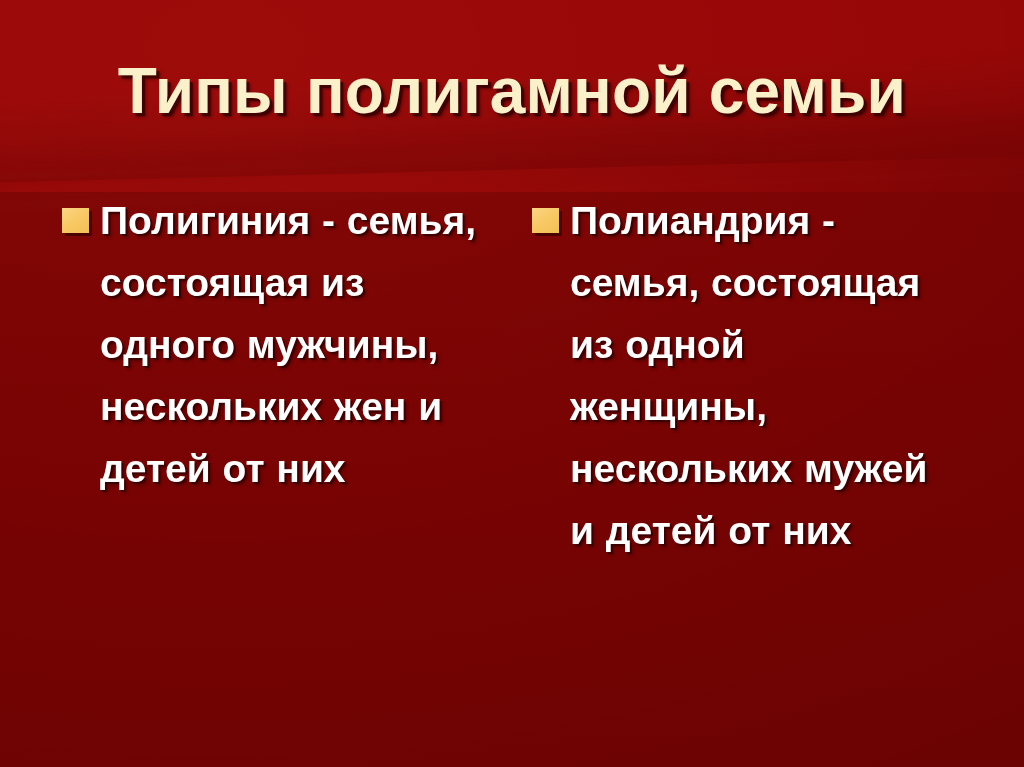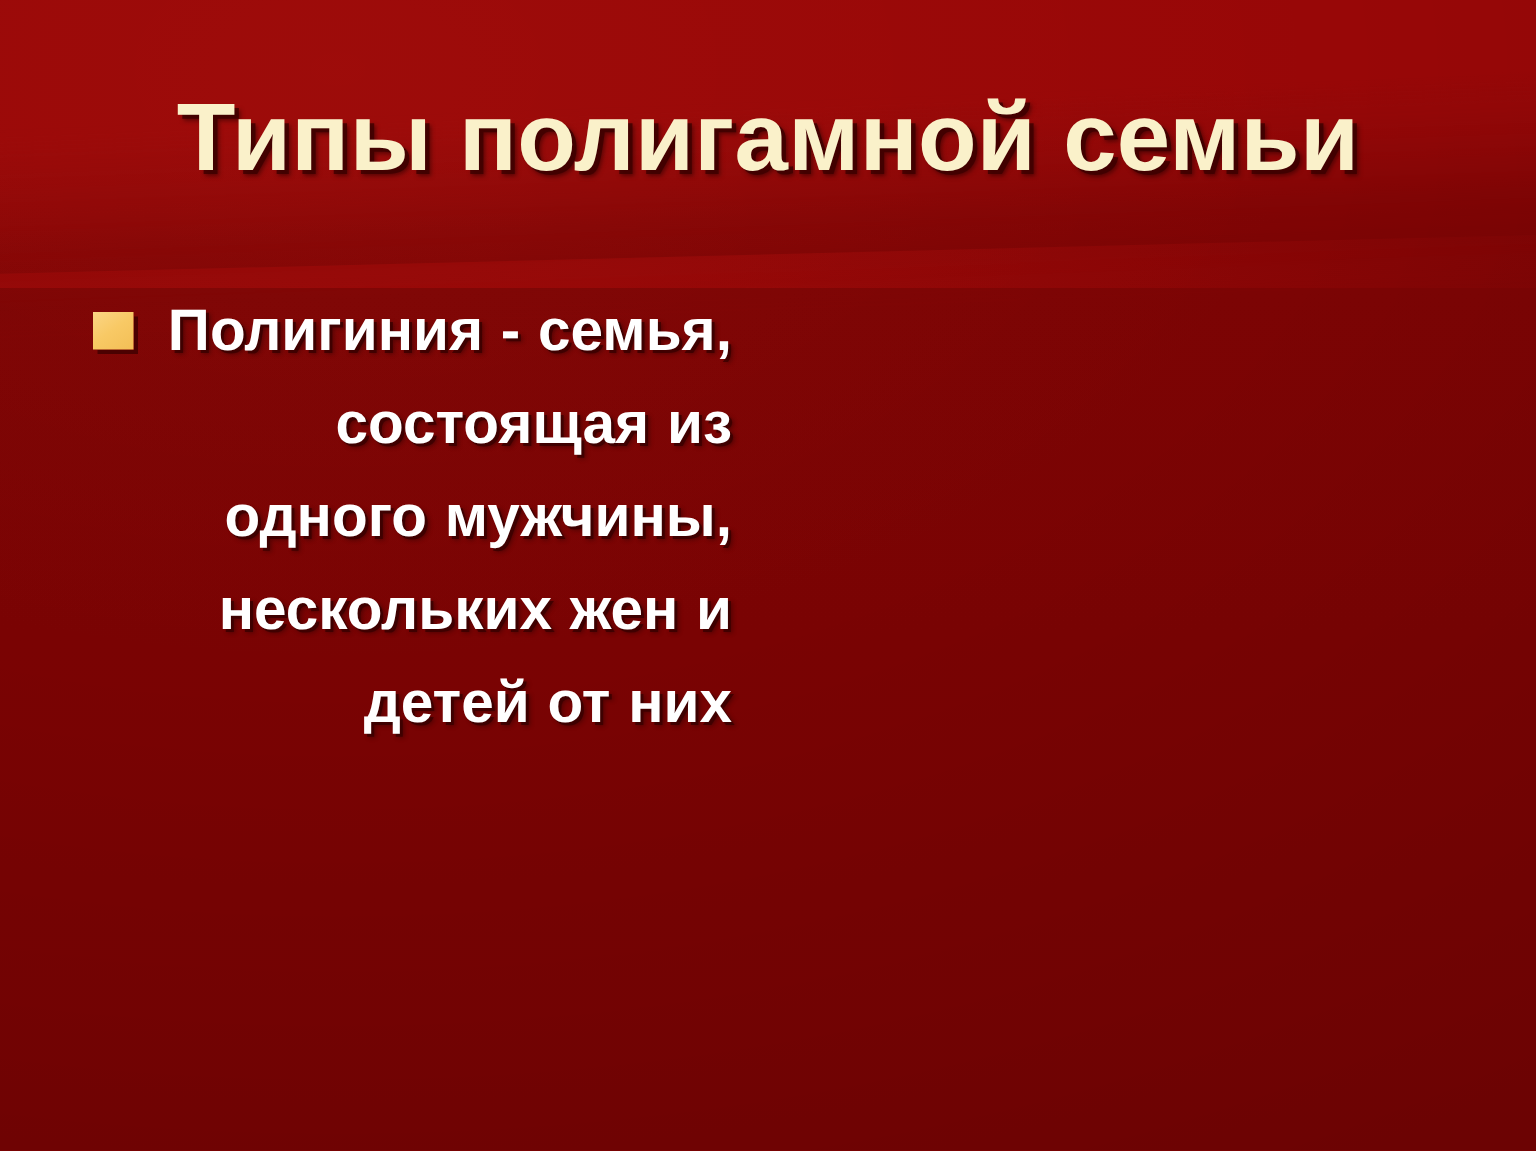--- a/index.html
+++ b/index.html
@@ -101,21 +101,20 @@
   .bullet-text {
     display:block;
     font-size:39px;
     font-weight:bold;
     line-height:62px;
     color:#ffffff;
     text-shadow:
       2px 2px 0 rgba(55,0,0,0.78),
       3px 3px 3px rgba(35,0,0,0.45);
     word-spacing:1px;
-    text-align:right;
   }
   .column.right .bullet-text { line-height:62px; }
 </style>
 </head>
 <body>
 
 <div id="slide">
 
   <div class="bg-base"></div>
   <div class="bg-lower"></div>
@@ -129,15 +128,21 @@
 
   <div id="body-area">
 
     <div class="column left">
       <div class="bullet-item">
         <span class="bullet-marker"></span>
         <span class="bullet-text">Полигиния - семья, состоящая из одного мужчины, нескольких жен и детей от них</span>
       </div>
     </div>
 
+    <div class="column right">
+      <div class="bullet-item">
+        <span class="bullet-marker"></span>
+        <span class="bullet-text">Полиандрия - семья, состоящая из одной женщины, нескольких мужей и детей от них</span>
+      </div>
+    </div>
 
   </div>
 </div>
 
 </body></html>

